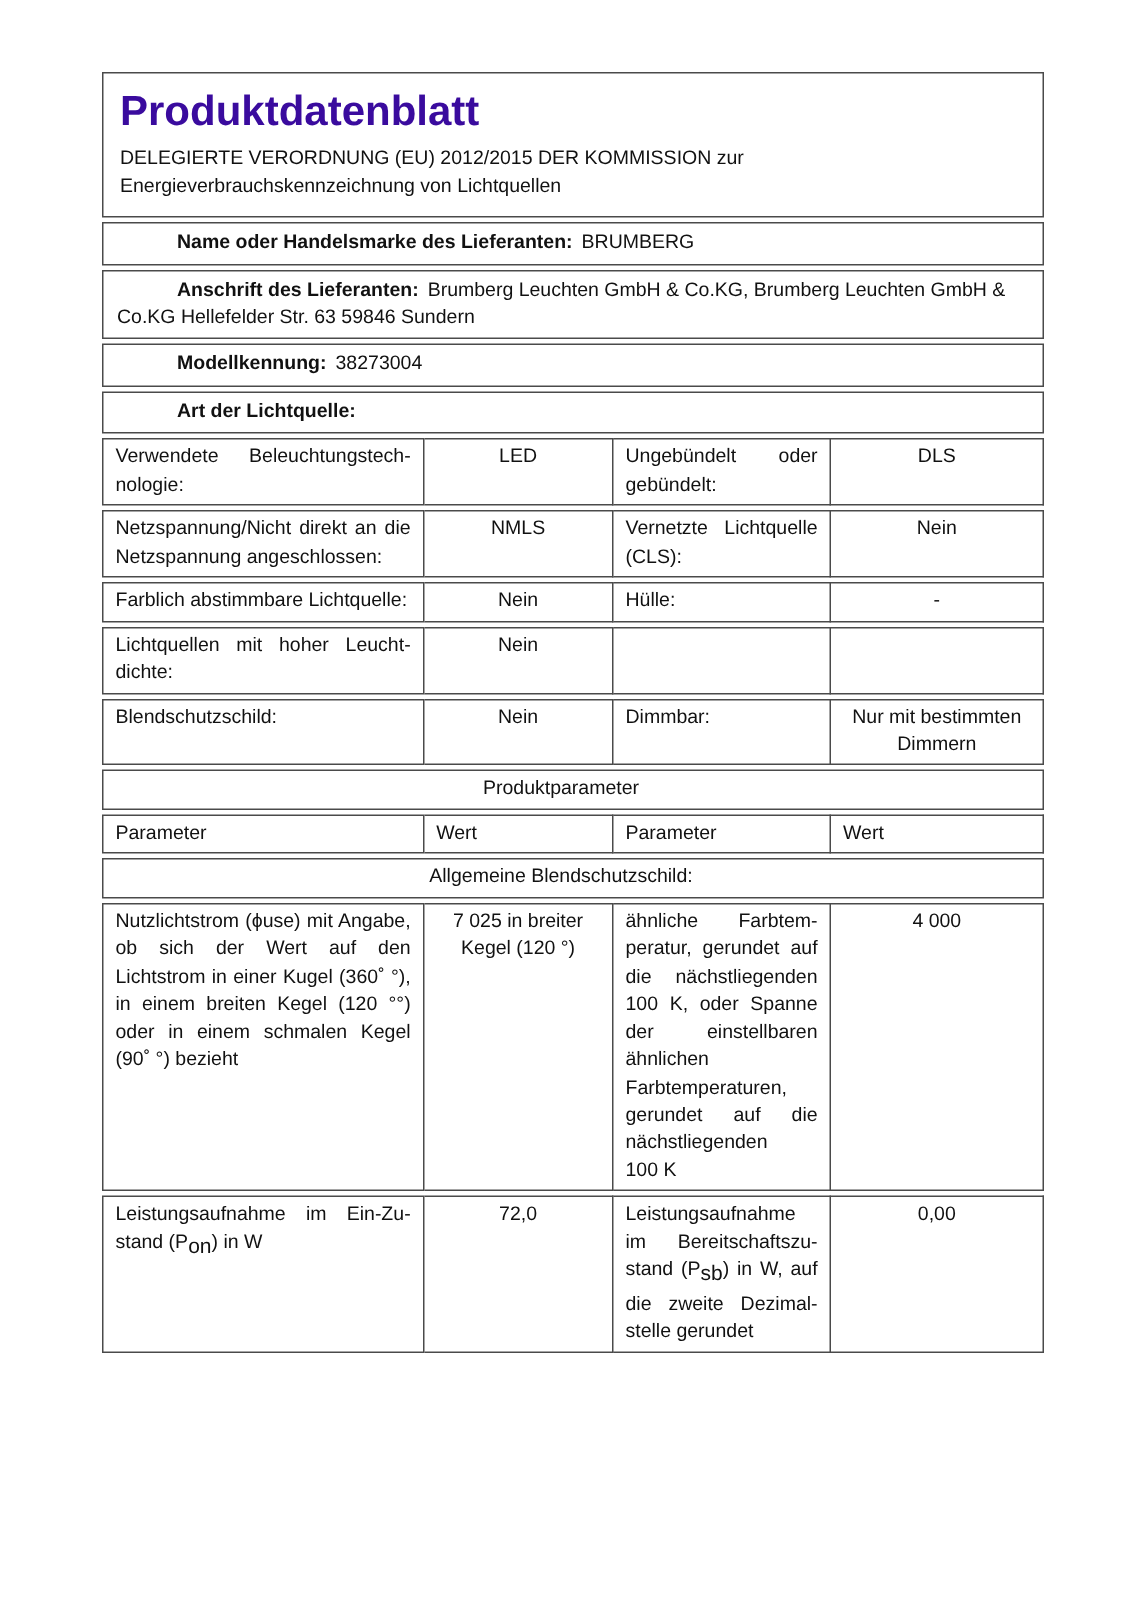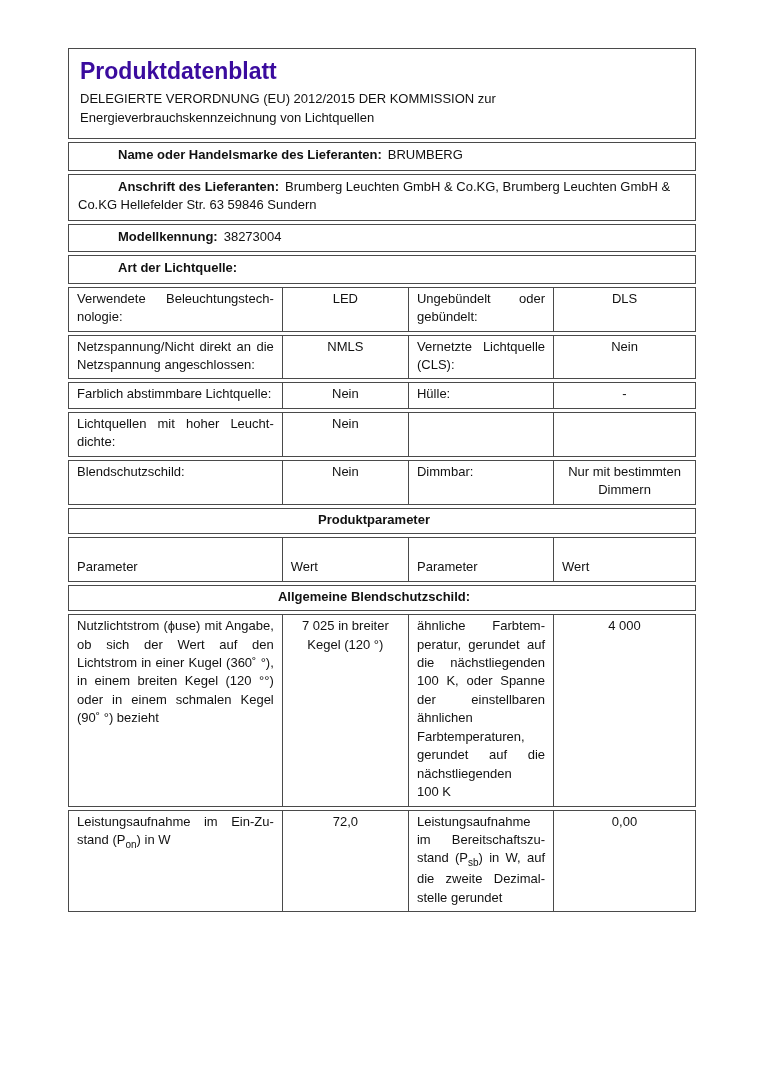--- a/index.html
+++ b/index.html
@@ -27,35 +27,35 @@
     border-left:none;
     vertical-align:top;
     padding:2px 8px 4px 8px;
     hyphens:manual;
     -webkit-hyphens:manual;
   }
   tr td:first-child{border-left:1.4px solid var(--border-color);}
   td.full{padding:3px 9px 5px 9px;}
   .doc-title{
     color:var(--title-color);
-    font-size:23px;font-weight:700;
+    font-size:28px;font-weight:700;
     line-height:1.15;
     padding:6px 2px 4px 2px;
     letter-spacing:0px;
   }
   .regulation{padding:2px 2px 6px 2px;}
   .lbl{font-weight:700;margin-left:40px;}
   .lblrow{padding:4px 9px 6px 9px;}
   .val-after-label{margin-left:6px;}
   .c-param{text-align:justify;}
   .c-param p + p{margin-top:10px;}
   .c-val{text-align:center;}
-  .sec-center{text-align:center;font-weight:700;padding:2px 24px 4px 8px;}
-  .colhead{padding:20px 8px 4px 8px;}
-  sub{font-size:10px;}
+  .sec-center{text-align:center;font-weight:400;padding:2px 24px 4px 8px;}
+  .colhead{padding:2px 8px 4px 8px;}
+  sub{font-size:14px;}
 </style>
 </head>
 <body>
 
 <div class="page">
   <table class="sheet">
     <colgroup>
       <col style="width:34.2%">
       <col style="width:20.1%">
       <col style="width:23.1%">

